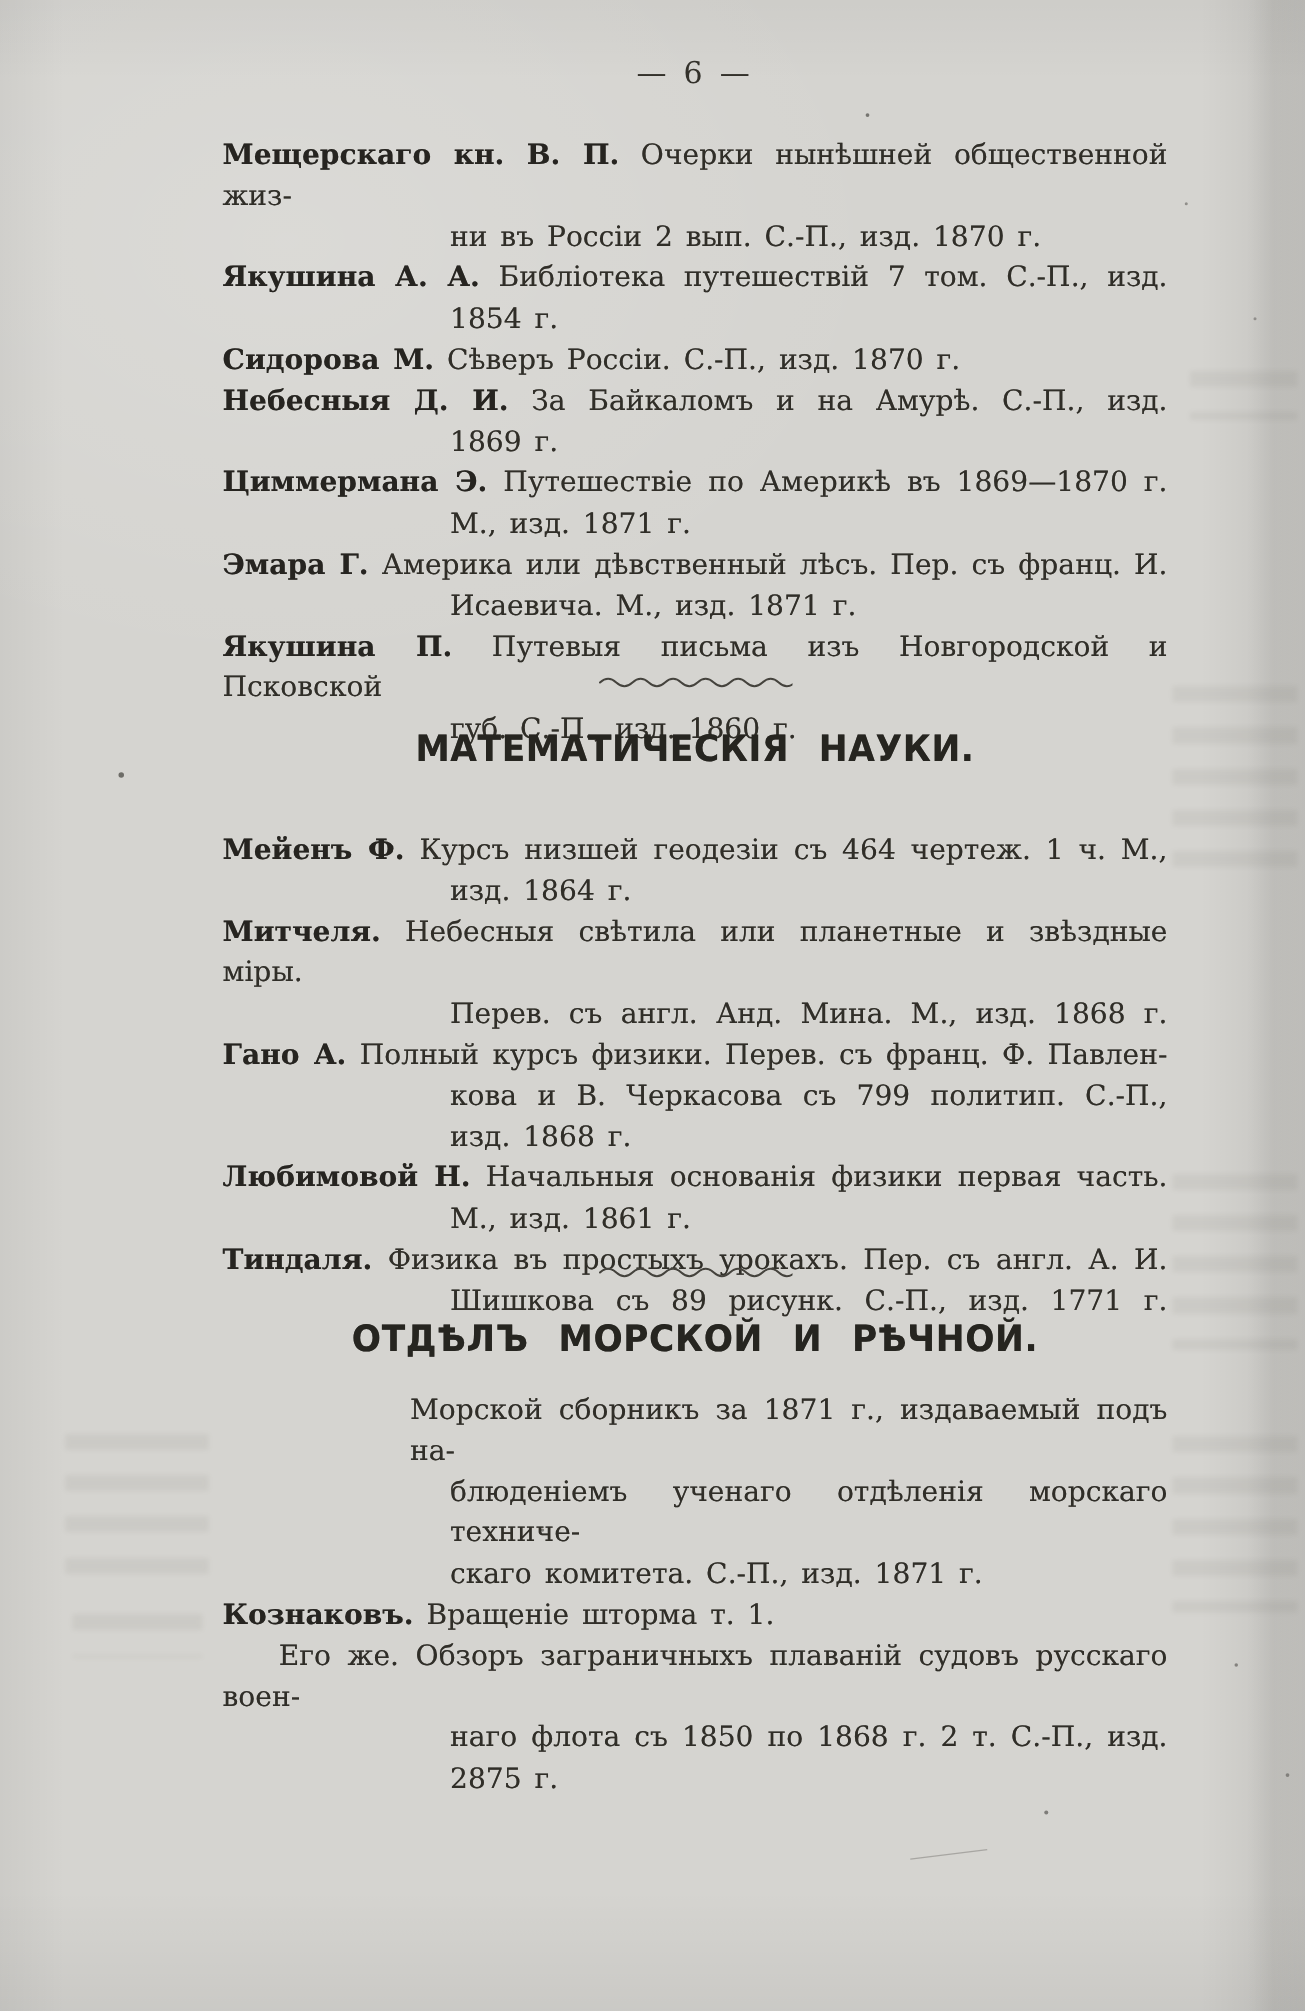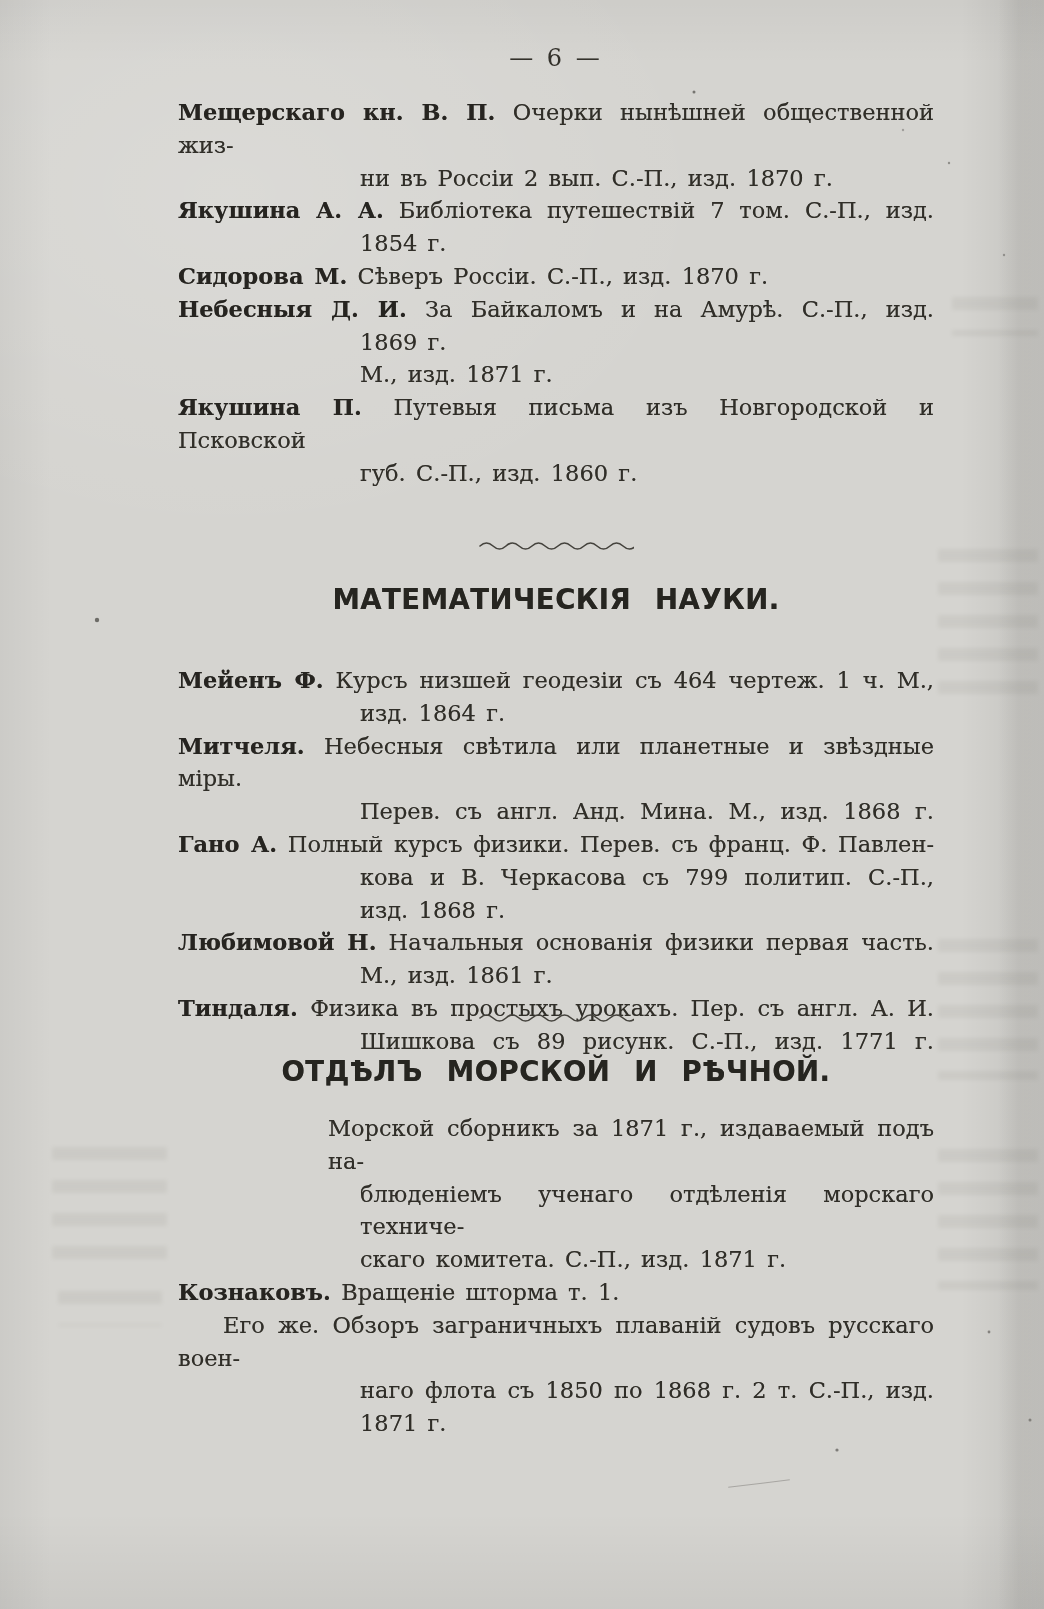--- a/index.html
+++ b/index.html
@@ -19,21 +19,21 @@
   .edge-band{
     position:absolute;left:998px;top:0;width:46px;height:1609px;
     background:linear-gradient(to right, rgba(0,0,0,0) 0, rgba(60,58,52,0.07) 45%, rgba(60,58,52,0.03) 100%);
     pointer-events:none;
   }
   .pagenum{
     position:absolute;top:44px;left:178px;width:756px;
     text-align:center;font-size:24px;letter-spacing:3px;color:#33312b;
   }
   .col{position:absolute;left:178px;width:756px;}
-  .list1{top:96px;}
+  .list1{top:108px;}
   .list2{top:664px;}
   .list3{top:1112px;}
   .bl{
     font-size:22.5px;
     line-height:32.8px;
     word-spacing:0.14em;
     color:#302e28;
     text-shadow:0 0 0.4px rgba(48,46,40,0.55);
   }
   .bl.j{text-align:justify;text-align-last:justify;}
@@ -114,21 +114,26 @@
         <div class="bl ind1">1854 г.</div>
       </div>
       <div>
         <div class="bl ind0"><span class="au">Сидорова М.</span> Сѣверъ Россіи. С.-П., изд. 1870 г.</div>
       </div>
       <div>
         <div class="bl ind0 j"><span class="au">Небесныя Д. И.</span> За Байкаломъ и на Амурѣ. С.-П., изд.</div>
         <div class="bl ind1">1869 г.</div>
       </div>
       <div>
+        <div class="bl ind0 j"><span class="au">Циммермана Э.</span> Путешествіе по Америкѣ въ 1869—1870 г.</div>
         <div class="bl ind1">М., изд. 1871 г.</div>
+      </div>
+      <div>
+        <div class="bl ind0 j"><span class="au">Эмара Г.</span> Америка или дѣвственный лѣсъ. Пер. съ франц. И.</div>
+        <div class="bl ind1">Исаевича. М., изд. 1871 г.</div>
       </div>
       <div>
         <div class="bl ind0 j"><span class="au">Якушина П.</span> Путевыя письма изъ Новгородской и Псковской</div>
         <div class="bl ind1">губ. С.-П., изд. 1860 г.</div>
       </div>
     </div>
 
   <div class="ornament orn1">
     <svg width="156" height="12" viewBox="0 0 156 12" aria-hidden="true">
       <path d="M2,7 q6.5,-6 13,0 t13,0 t13,0 t13,0 t13,0 t13,0 t13,0 t13,0 t13,0 t13,0 t13,0 t13,0" fill="none" stroke="#45433d" stroke-width="1.6" stroke-linecap="round"></path>
@@ -174,21 +179,21 @@
         <div class="bl ind2 j">Морской сборникъ за 1871 г., издаваемый подъ на-</div>
         <div class="bl ind1 j">блюденіемъ ученаго отдѣленія морскаго техниче-</div>
         <div class="bl ind1">скаго комитета. С.-П., изд. 1871 г.</div>
       </div>
       <div>
         <div class="bl ind0"><span class="au">Кознаковъ.</span> Вращеніе шторма т. 1.</div>
       </div>
       <div>
         <div class="bl ind0 j"><span class="au reg">Его же.</span> Обзоръ заграничныхъ плаваній судовъ русскаго воен-</div>
         <div class="bl ind1 j">наго флота съ 1850 по 1868 г. 2 т. С.-П., изд.</div>
-        <div class="bl ind1">1871 г.</div>
+        <div class="bl ind1">2875 г.</div>
       </div>
     </div>
 
   <div class="ghost g1"></div>
   <div class="ghost g2"></div>
   <div class="ghost g3"></div>
   <div class="ghost g4"></div>
   <div class="ghost g5"></div>
   <div class="ghost g6"></div>
   <div class="specks"></div>

